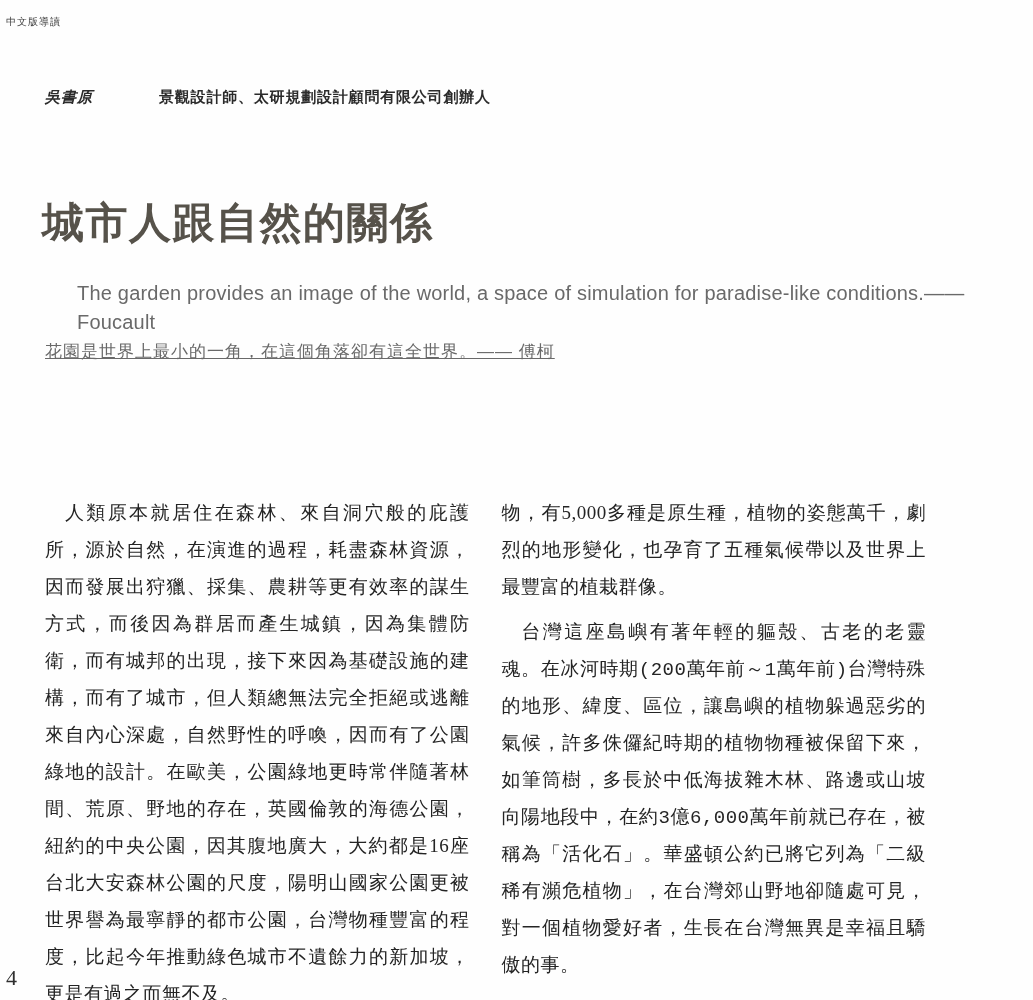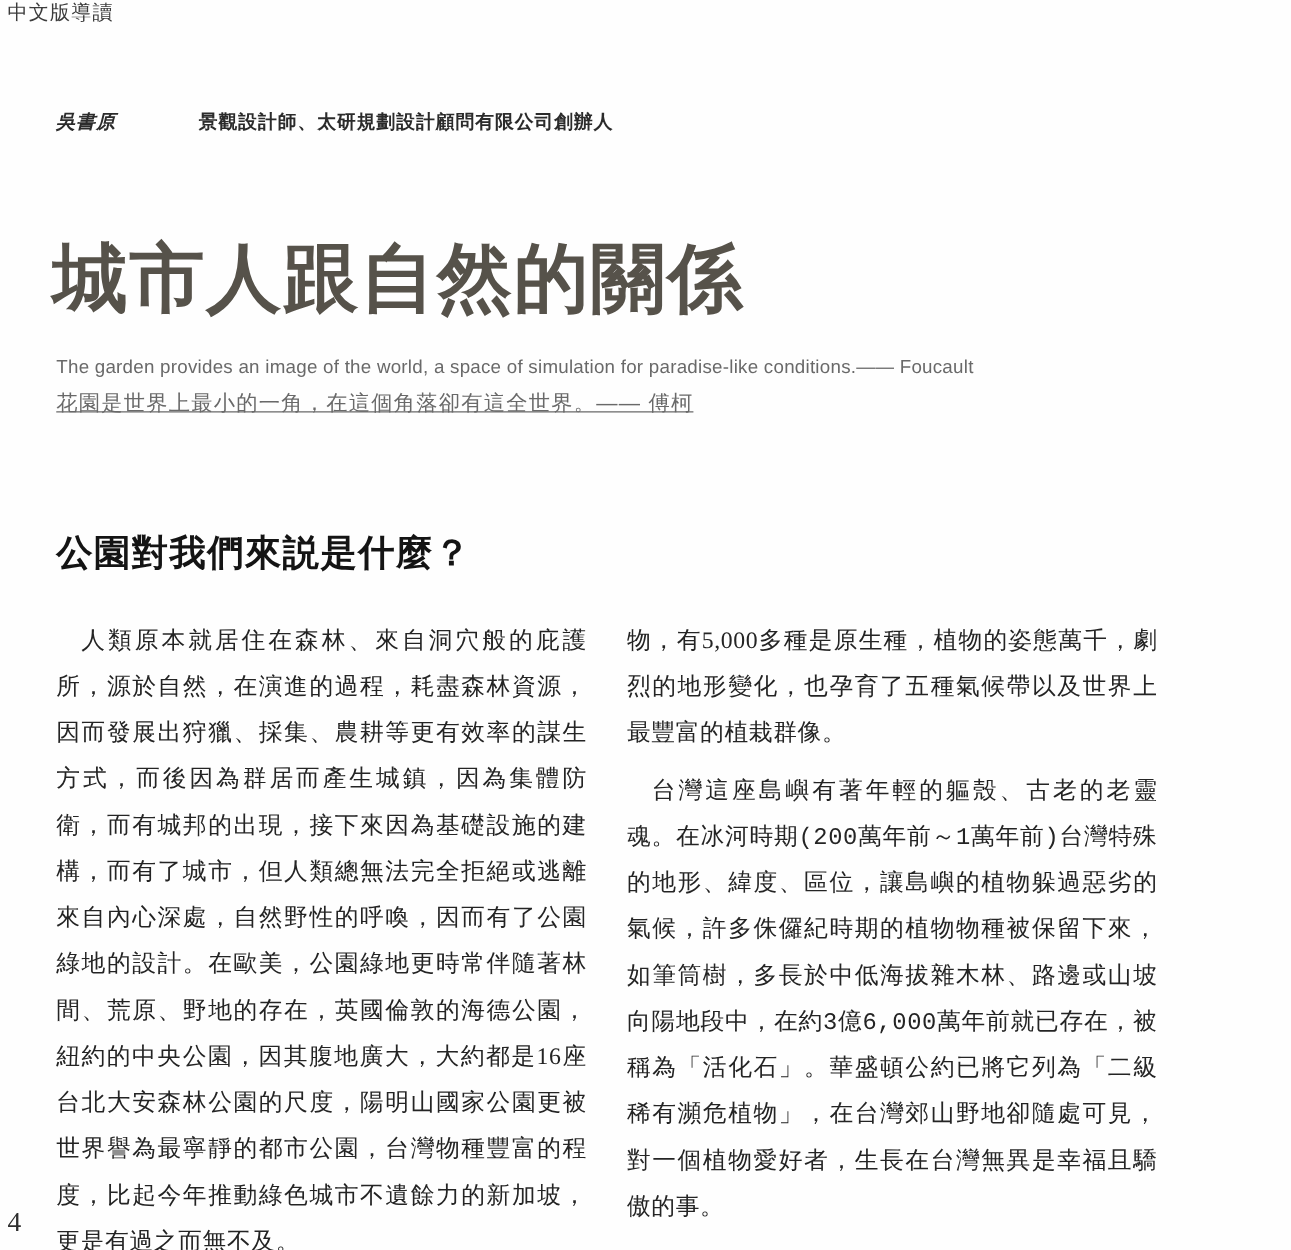--- a/index.html
+++ b/index.html
@@ -12,60 +12,61 @@
     font-family: "Liberation Sans", "DejaVu Sans", sans-serif;
     color: #222;
   }
   .page {
     position: absolute;
     inset: 0;
     background: #fefefe;
   }
   .corner-label {
     position: absolute;
-    top: 0;
+    top: 15px;
     left: 6px;
-    font-size: 16px;
+    font-size: 10px;
     letter-spacing: 1px;
     color: #3c3c3c;
   }
   .byline {
     position: absolute;
     top: 88px;
     left: 45px;
     display: flex;
     align-items: baseline;
     font-size: 15px;
     font-weight: bold;
     color: #2b2b2b;
   }
   .byline .author { letter-spacing: 1px; font-style: italic; }
   .byline .role   { margin-left: 66px; letter-spacing: 0.8px; text-align: center; }
   .title {
     position: absolute;
     top: 190px;
     left: 42px;
-    font-size: 60px;
+    font-size: 42px;
     line-height: 66px;
     font-weight: bold;
     letter-spacing: 1.5px;
     white-space: nowrap;
   }
   .epigraph {
     position: absolute;
     top: 279px;
     left: 45px;
     width: 940px;
     color: #696969;
   }
   .epigraph-en {
-    font-size: 15px;
+    font-size: 20px;
     line-height: 29px;
     letter-spacing: 0.2px;
     font-weight: normal;
+    margin-left: 32px;
   }
   .epigraph-zh {
     font-size: 17px;
     line-height: 29px;
     letter-spacing: 1px;
     font-weight: normal;
     text-decoration: underline;
   }
   .section-heading {
     position: absolute;
@@ -118,21 +119,20 @@
     <span class="role">景觀設計師、太研規劃設計顧問有限公司創辦人</span>
   </div>
 
   <h1 class="title" style="color: rgb(86, 82, 74);">城市人跟自然的關係</h1>
 
   <div class="epigraph">
     <p class="epigraph-en">The garden provides an image of the world, a space of simulation for paradise-like conditions.—— Foucault</p>
     <p class="epigraph-zh">花園是世界上最小的一角，在這個角落卻有這全世界。—— 傅柯</p>
   </div>
 
-  <h2 class="section-heading">公園對我們來説是什麼？</h2>
 
   <div class="body-columns">
     <div class="column left">
         <p class="body-para indent">人類原本就居住在森林、來自洞穴般的庇護所，源於自然，在演進的過程，耗盡森林資源，因而發展出狩獵、採集、農耕等更有效率的謀生方式，而後因為群居而產生城鎮，因為集體防衛，而有城邦的出現，接下來因為基礎設施的建構，而有了城市，但人類總無法完全拒絕或逃離來自內心深處，自然野性的呼喚，因而有了公園綠地的設計。在歐美，公園綠地更時常伴隨著林間、荒原、野地的存在，英國倫敦的海德公園，紐約的中央公園，因其腹地廣大，大約都是16座台北大安森林公園的尺度，陽明山國家公園更被世界譽為最寧靜的都市公園，台灣物種豐富的程度，比起今年推動綠色城市不遺餘力的新加坡，更是有過之而無不及。</p>
       </div>
     <div class="column right">
         <p class="body-para">物，有5,000多種是原生種，植物的姿態萬千，劇烈的地形變化，也孕育了五種氣候帶以及世界上最豐富的植栽群像。</p>
         <p class="body-para indent">台灣這座島嶼有著年輕的軀殼、古老的老靈魂。在冰河時期(200萬年前～1萬年前)台灣特殊的地形、緯度、區位，讓島嶼的植物躲過惡劣的氣候，許多侏儸紀時期的植物物種被保留下來，如筆筒樹，多長於中低海拔雜木林、路邊或山坡向陽地段中，在約3億6,000萬年前就已存在，被稱為「活化石」。華盛頓公約已將它列為「二級稀有瀕危植物」，在台灣郊山野地卻隨處可見，對一個植物愛好者，生長在台灣無異是幸福且驕傲的事。</p>
       </div>
   </div>

